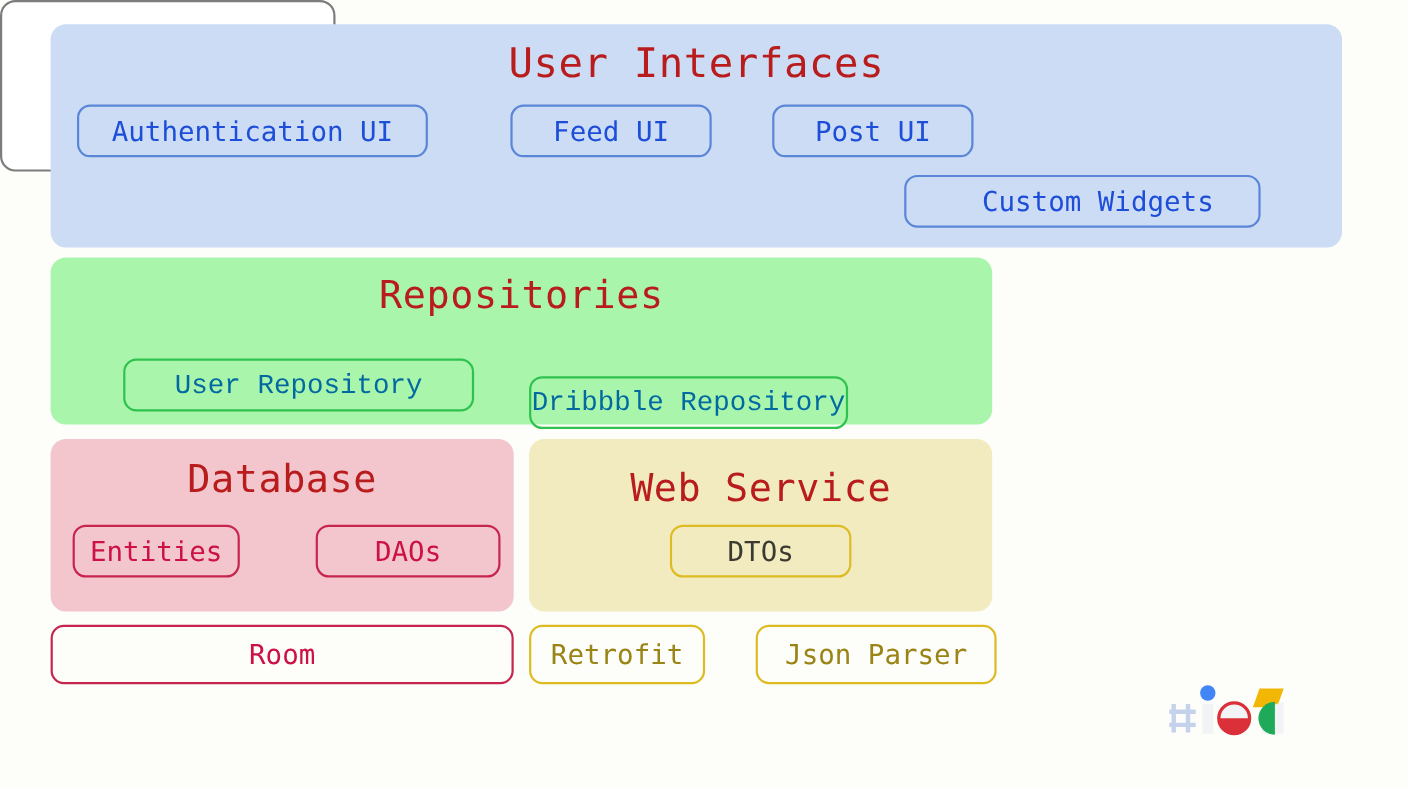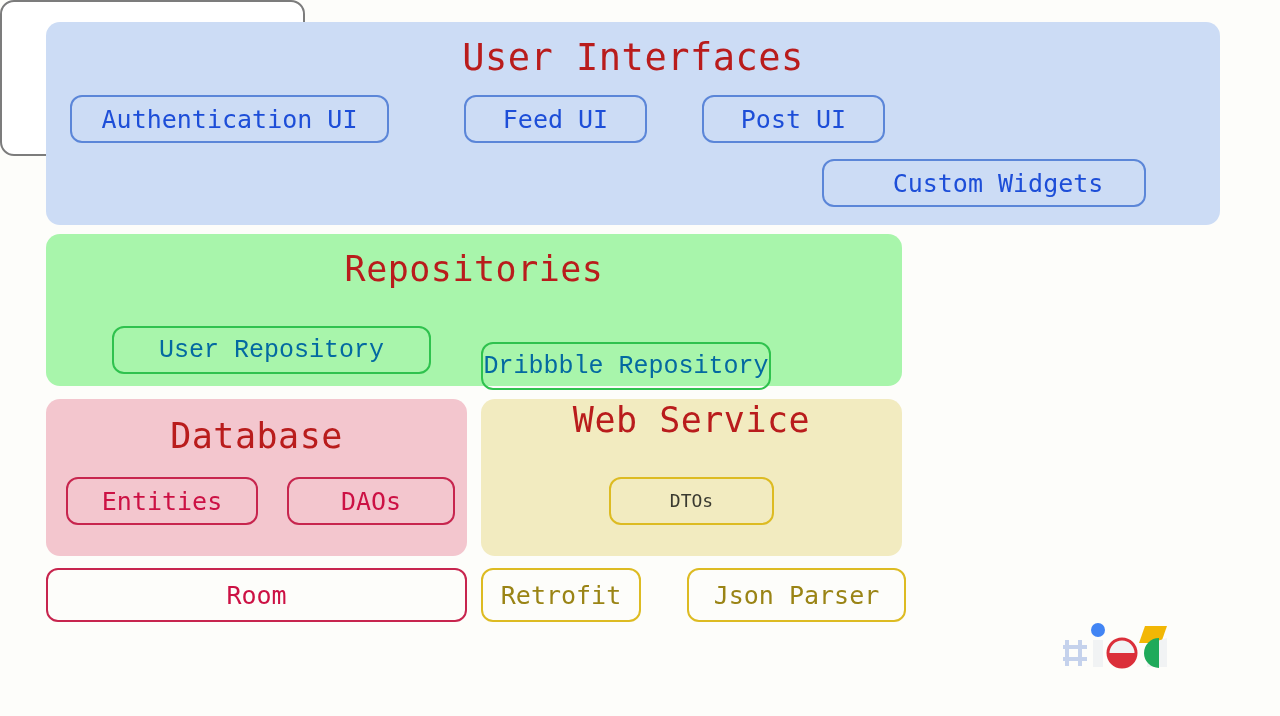--- a/index.html
+++ b/index.html
@@ -150,39 +150,39 @@
     color: #cc1144;
     font-size: 25px;
   }
   #db-row {
     position: absolute;
     left: 20px;
     top: 78px;
     width: 388px;
     height: 48px;
   }
-  #entities-pill { position: absolute; left: 0px;   top: 0; width: 192px; height: 48px; }
+  #entities-pill { position: absolute; left: 0px;   top: 0; width: 152px; height: 48px; }
   #daos-pill     { position: absolute; left: 221px; top: 0; width: 168px; height: 48px; }
 
   
   #ws-layer {
     left: 481px;
     top: 399px;
     width: 421px;
     height: 157px;
     background: #f2ebc0;
   }
   #ws-layer .layer-title {
     font-size: 35px;
-    margin-top: 4px;
+    margin-top: 28px;
   }
   .yellow-pill {
     border-color: #ddbb22;
     color: #3a3a30;
-    font-size: 18px;
+    font-size: 25px;
   }
   #ws-row {
     position: absolute;
     left: 0px;
     top: 78px;
     width: 421px;
     height: 48px;
   }
   #dtos-pill {
     position: absolute;

